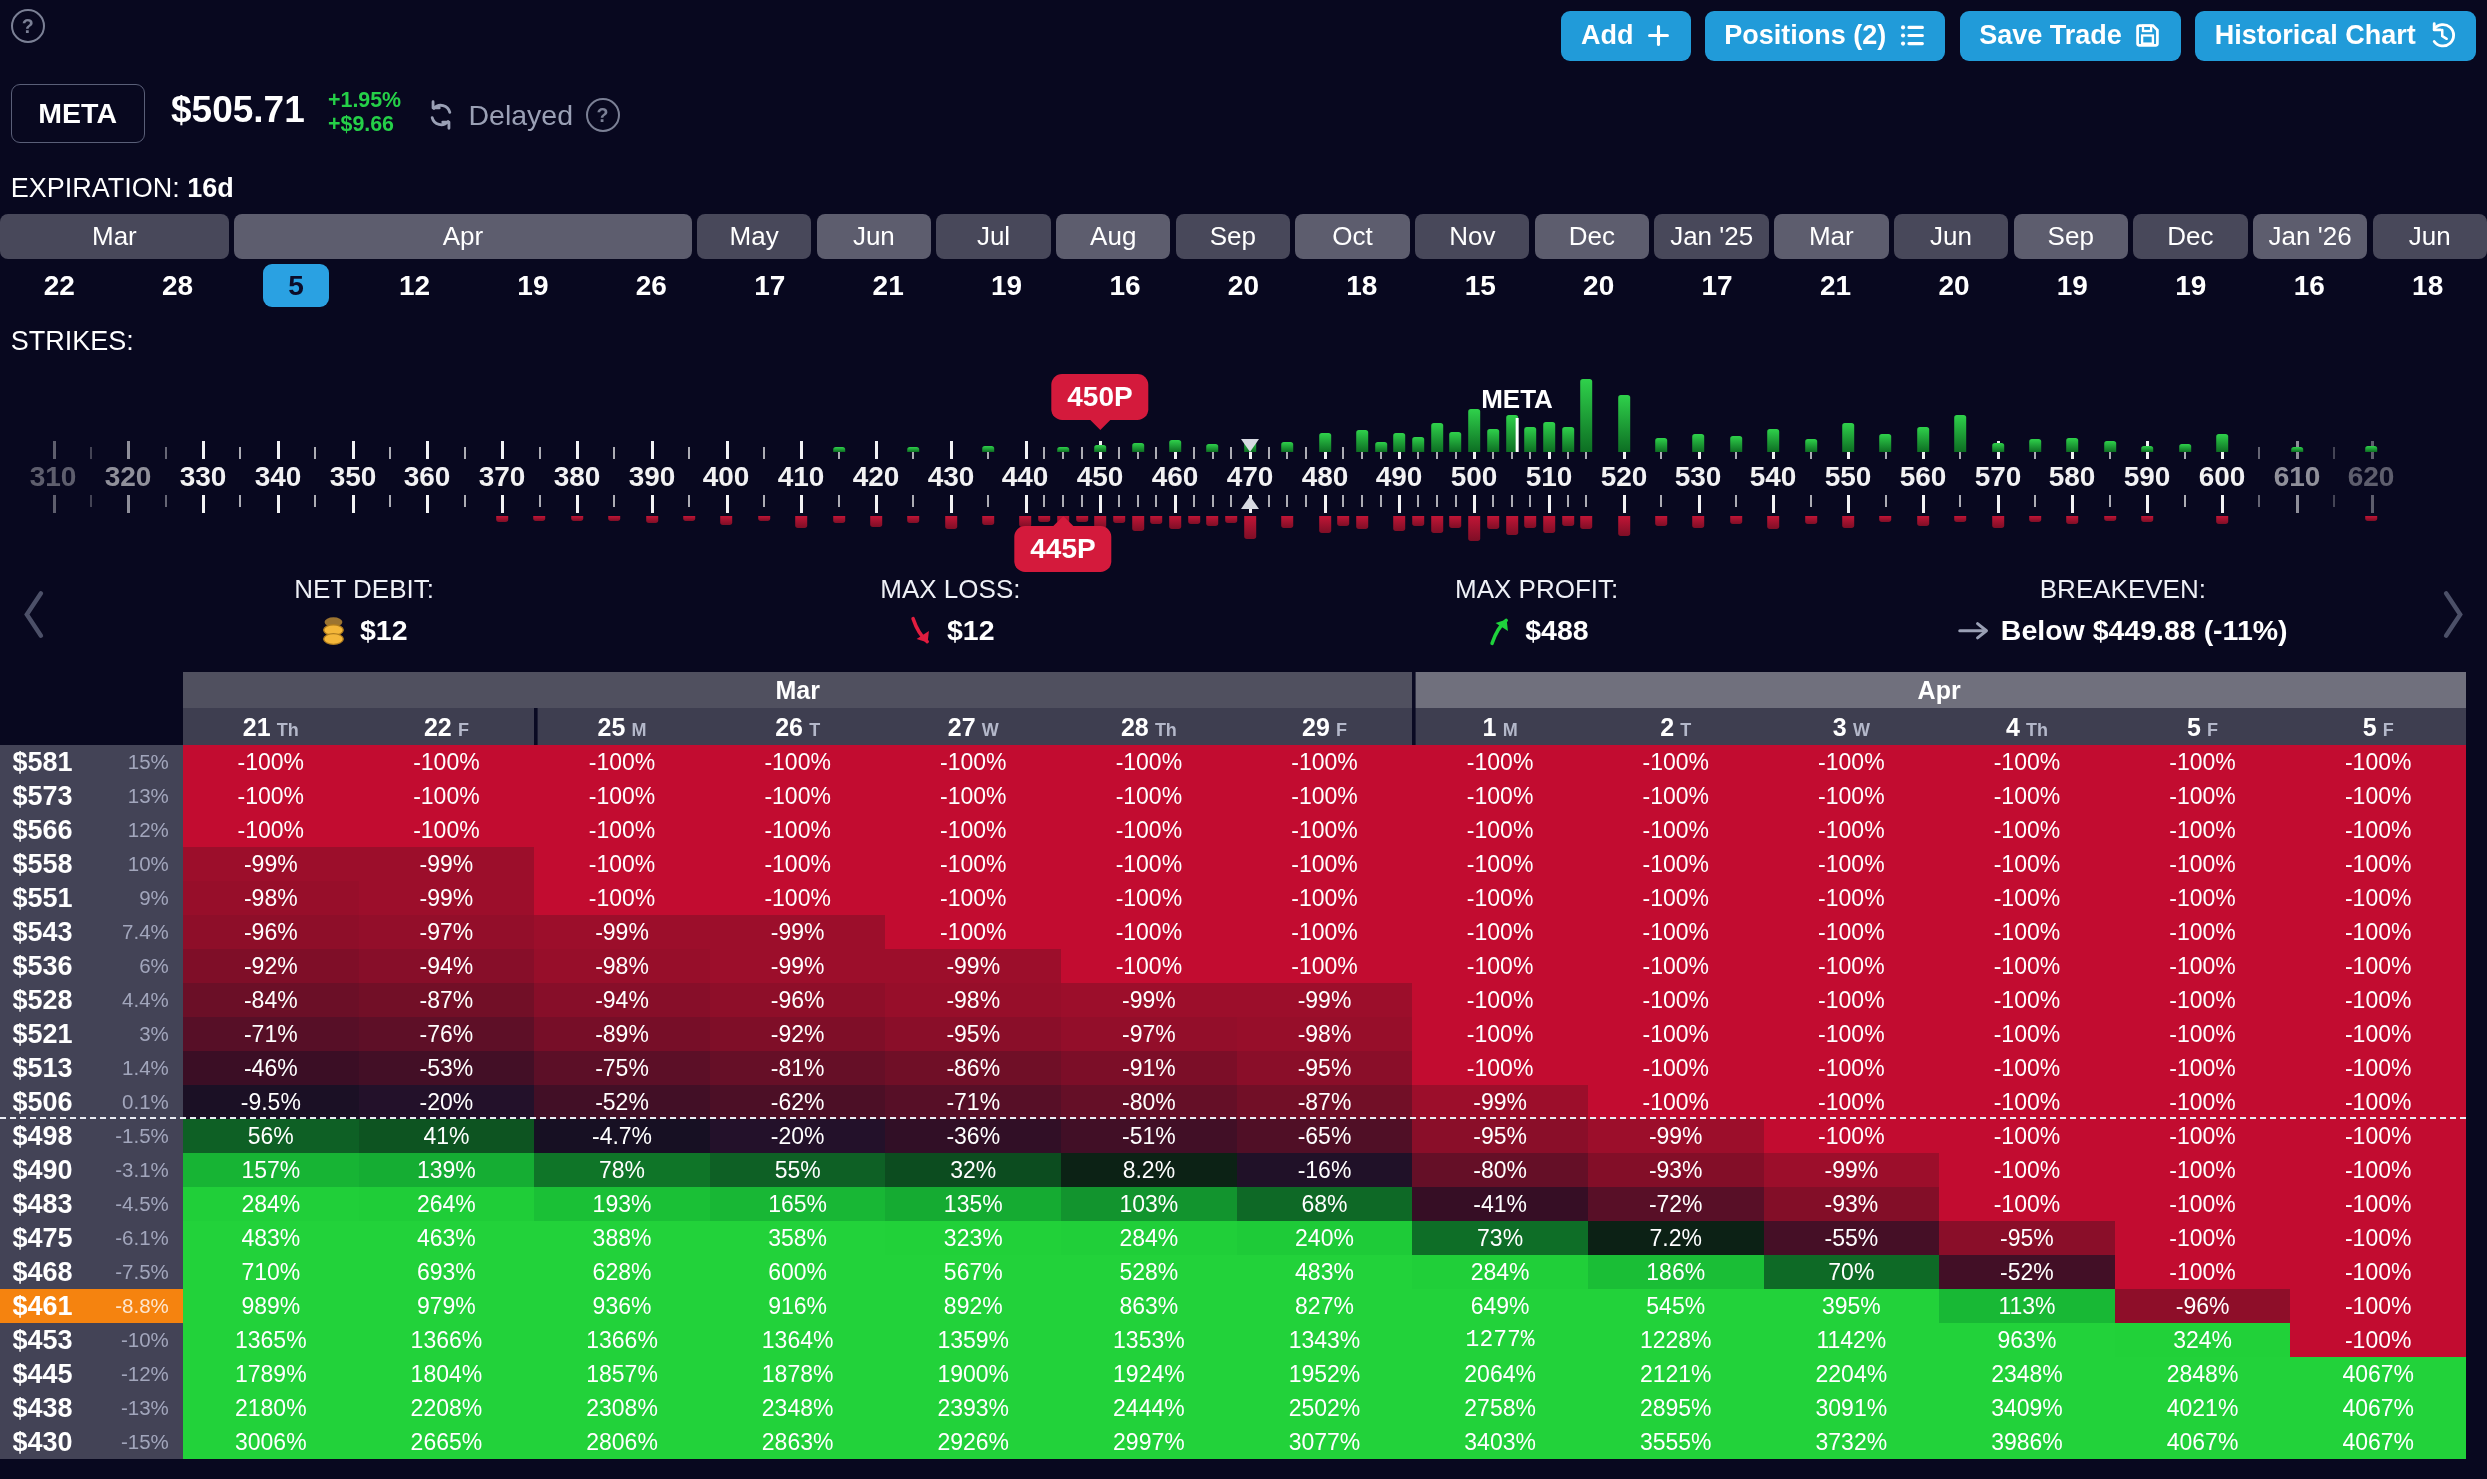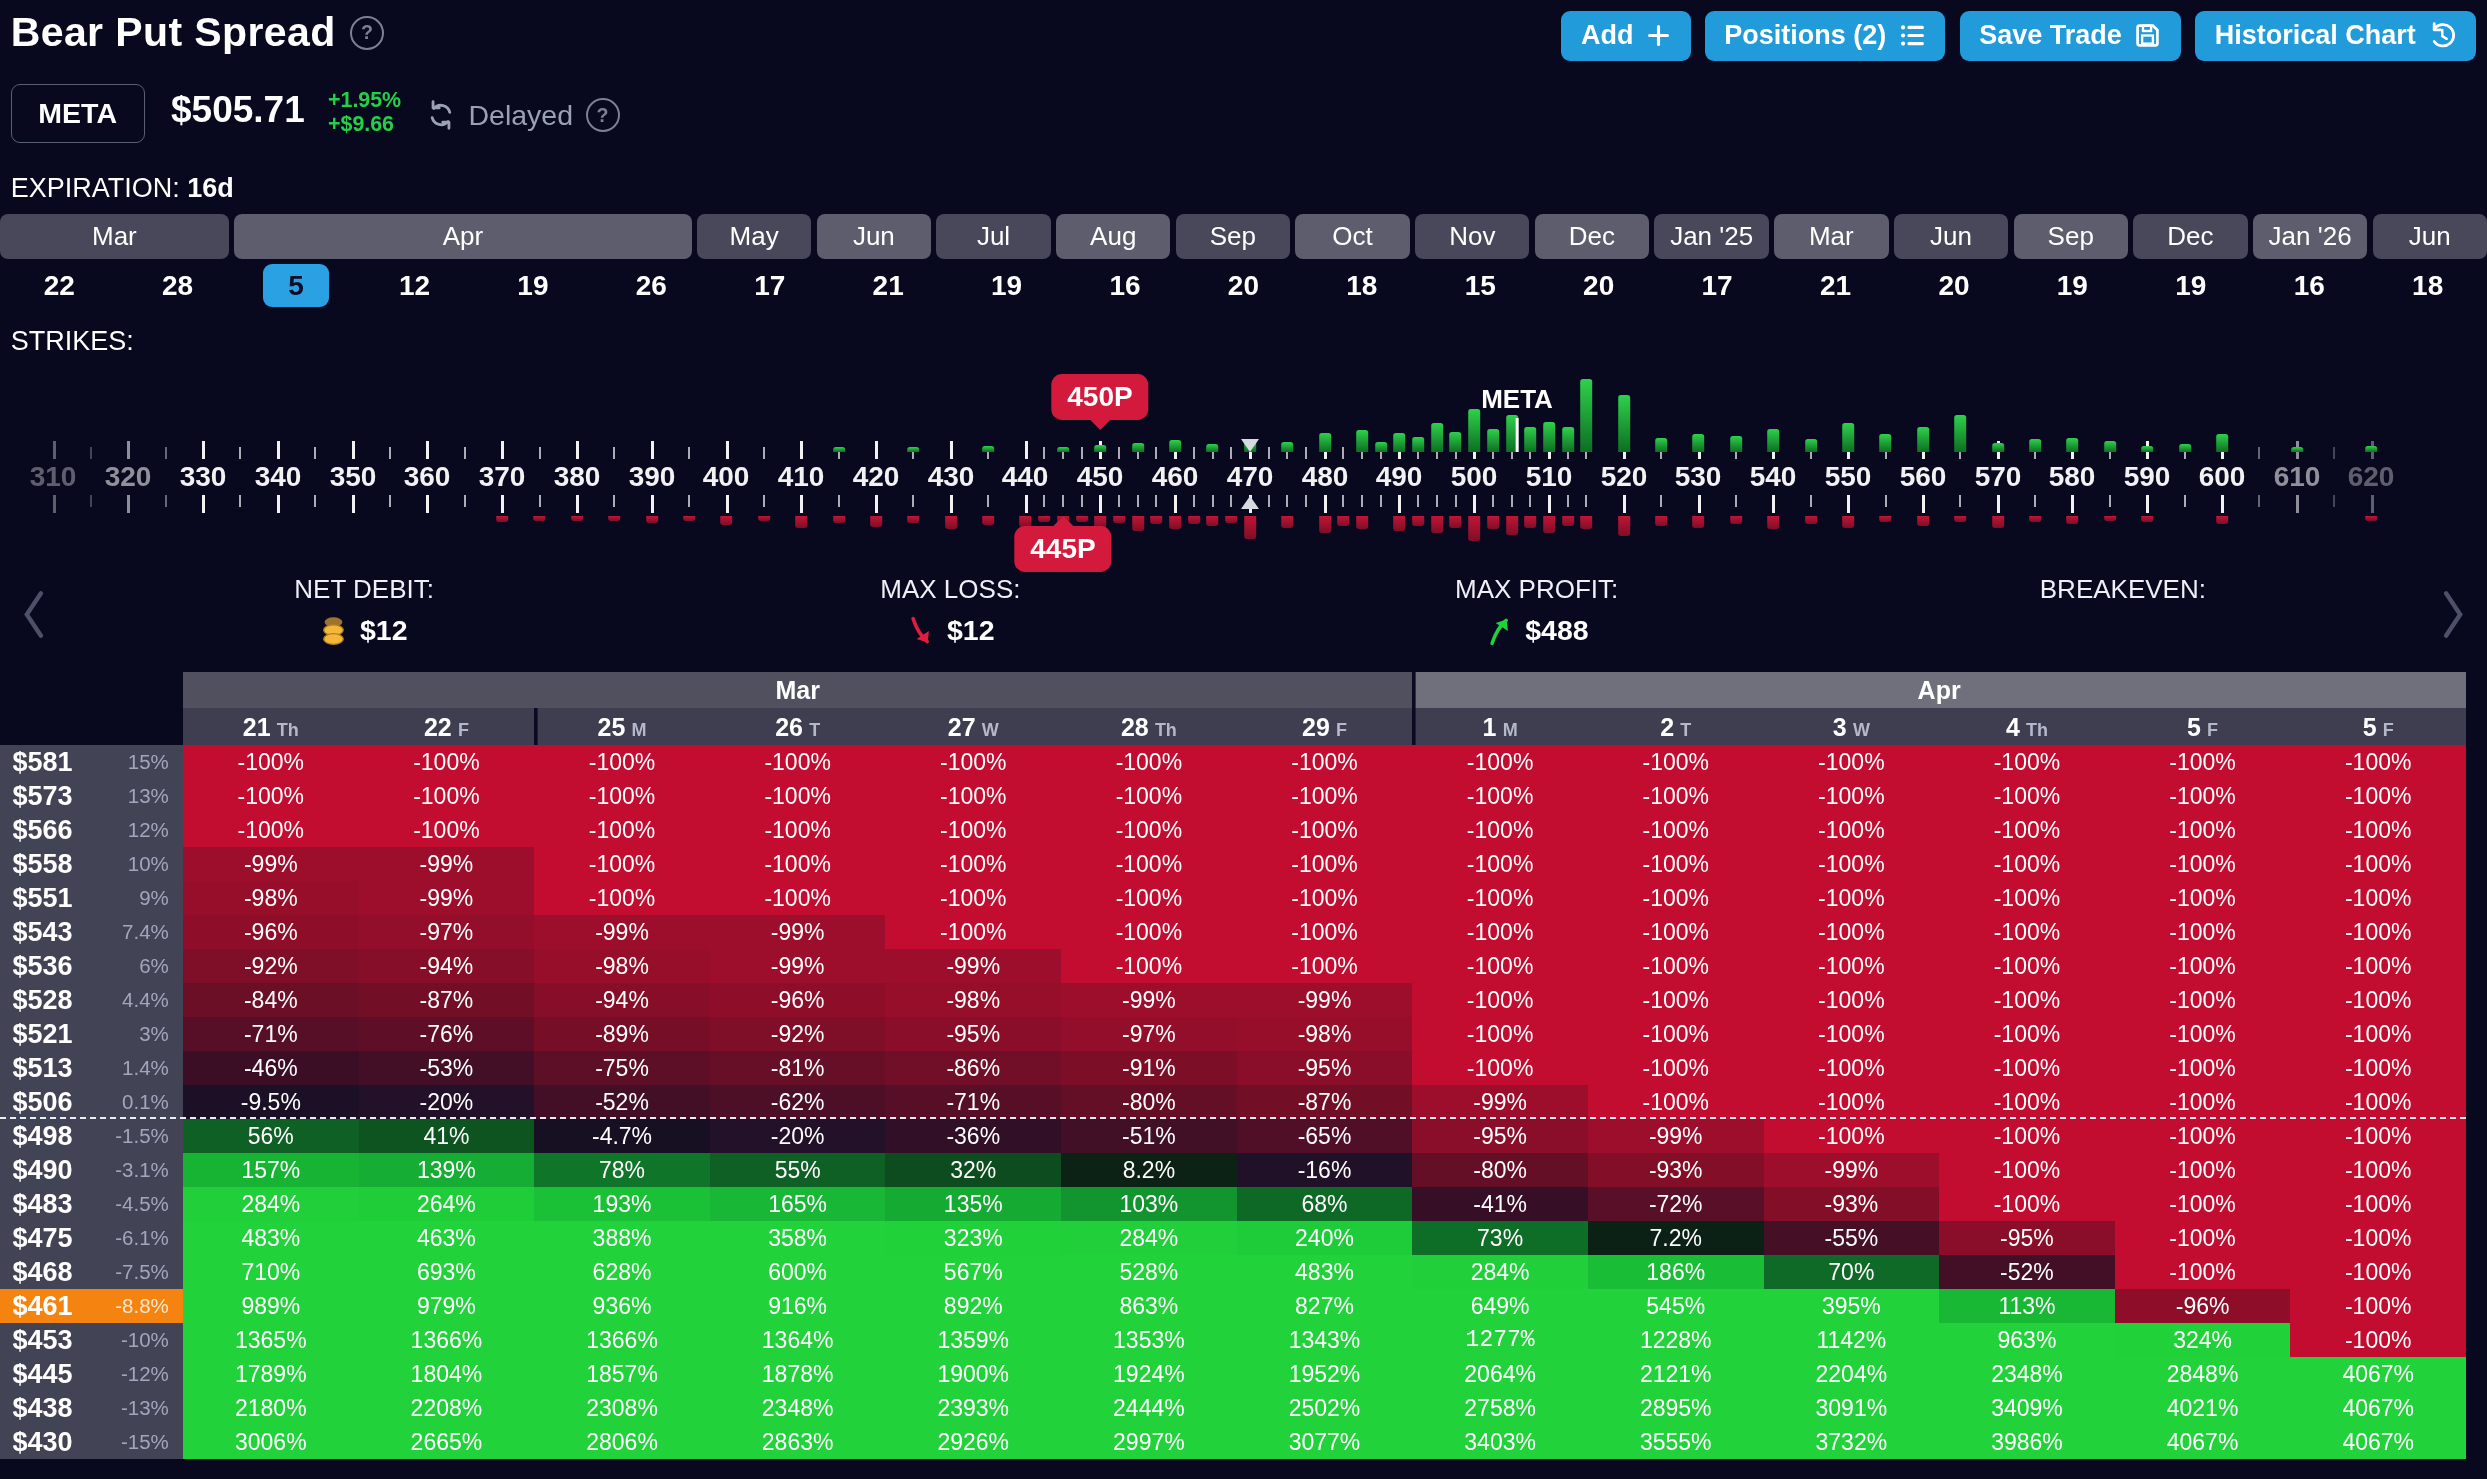--- a/index.html
+++ b/index.html
@@ -67,21 +67,20 @@
   .pct-cell{background:#434356;color:#a2a6bc;font-size:20.5px;display:flex;align-items:center;justify-content:flex-end;padding-right:14.2px;}
   .cell{display:flex;align-items:center;justify-content:center;color:#fff;font-size:23px;font-weight:500;}
   .trow.dashed::before{content:"";position:absolute;left:0;right:0;top:-1.8px;border-top:2.7px dashed #eceef5;z-index:6;}
   .hl .price-cell,.hl .pct-cell{background:#f5830f;}
   .hl .pct-cell{color:rgba(255,255,255,.8);}
 </style>
 </head>
 <body>
 
 <div id="title-row">
-  <span id="page-title">Bear Put Spread</span>
   <span class="help"></span>
 </div>
 
 <div id="top-buttons">
   <div class="btn">
     <span>Add</span>
     <svg width="25" height="25" viewBox="0 0 28 28">
         <path d="M14 4v20M4 14h20" stroke="#fff" stroke-width="3.5" stroke-linecap="round"></path>
       </svg>
   </div>
@@ -555,20 +554,27 @@
     <div class="stat-value">
       <svg width="30" height="32" viewBox="0 0 34 36">
           <path d="M8 32c4-12 9-20 16-26" fill="none" stroke="#1fd23c" stroke-width="4" stroke-linecap="round"></path>
           <path d="M26 18l-1.5-13L12 9z" fill="#1fd23c"></path>
         </svg>
       <span>$488</span>
     </div>
   </div>
   <div class="stat">
     <div class="stat-label">BREAKEVEN:</div>
+    <div class="stat-value">
+      <svg width="32" height="21.4" viewBox="0 0 36 24">
+          <path d="M2 12h26" stroke="#9aa0b5" stroke-width="3.4" stroke-linecap="round"></path>
+          <path d="M22 4l10 8-10 8" fill="none" stroke="#9aa0b5" stroke-width="3.4" stroke-linecap="round" stroke-linejoin="round"></path>
+        </svg>
+      <span>Below $449.88 (-11%)</span>
+    </div>
   </div>
 </div>
 
 <div id="pl-table">
     <div class="trow ghead">
       <div class="corner"></div>
       <div class="gcell gMar" style="grid-column: span 7;">Mar</div>
       <div class="gcell gApr sep" style="grid-column: span 6;">Apr</div>
     </div>
     <div class="trow dhead">

